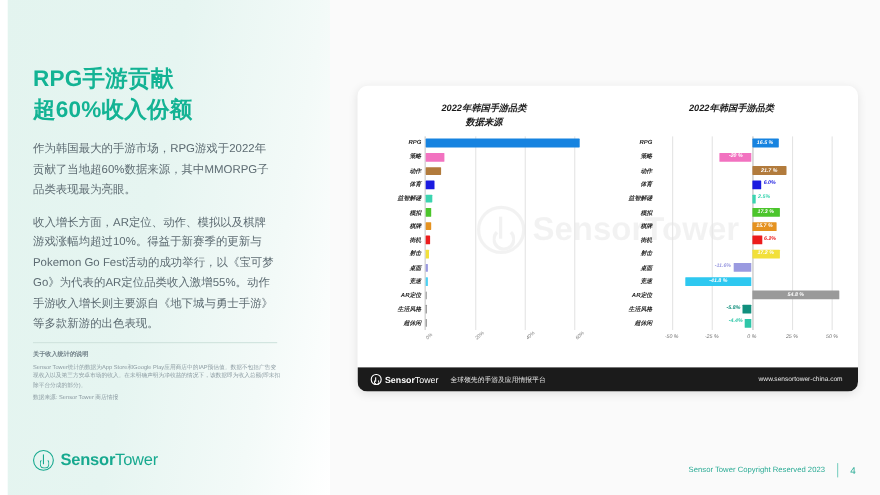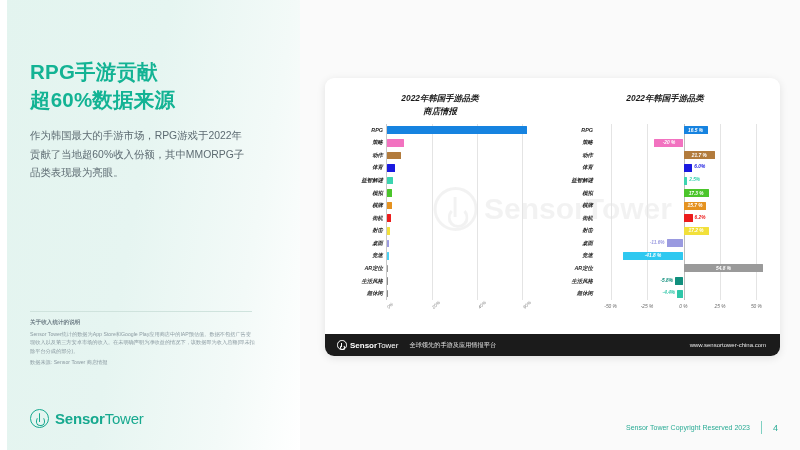--- a/index.html
+++ b/index.html
@@ -230,25 +230,26 @@
 </head>
 <body>
 
 <div id="slide">
 
   <div class="left-panel">
     <div class="left-edge"></div>
 
     <div class="headline">
       <div>RPG手游贡献</div>
-      <div>超60%数据来源</div>
+      <div>超60%收入份额</div>
     </div>
 
     <div class="body-copy">
-      <p>作为韩国最大的手游市场，RPG游戏于2022年贡献了当地超60%收入份额，其中MMORPG子品类表现最为亮眼。</p>
+      <p>作为韩国最大的手游市场，RPG游戏于2022年贡献了当地超60%数据来源，其中MMORPG子品类表现最为亮眼。</p>
+      <p>收入增长方面，AR定位、动作、模拟以及棋牌游戏涨幅均超过10%。得益于新赛季的更新与Pokemon Go Fest活动的成功举行，以《宝可梦Go》为代表的AR定位品类收入激增55%。动作手游收入增长则主要源自《地下城与勇士手游》等多款新游的出色表现。</p>
     </div>
 
     <div class="note-divider"></div>
 
     <div class="note-block">
       <div class="note-title">关于收入统计的说明</div>
       <div class="note-body">Sensor Tower统计的数据为App Store和Google Play应用商店中的IAP预估值。数据不包括广告变现收入以及第三方安卓市场的收入。在未明确声明为净收益的情况下，该数据即为收入总额(即未扣除平台分成的部分)。</div>
       <div class="note-src">数据来源: Sensor Tower 商店情报</div>
     </div>
 
@@ -266,21 +267,21 @@
     <div class="watermark">
       <div class="wm-mark"></div>
       <div class="wm-text">SensorTower</div>
     </div>
 
     <div class="charts">
 
       <div class="chart chart-left">
         <div class="chart-title">
           <div>2022年韩国手游品类</div>
-          <div>商店情报</div>
+          <div>数据来源</div>
         </div>
         <div class="plot">
           <div class="lc-labels" id="lc-labels">
               <div class="row">
                 <div class="cat-name">RPG</div>
               </div>
               <div class="row">
                 <div class="cat-name">策略</div>
               </div>
               <div class="row">

